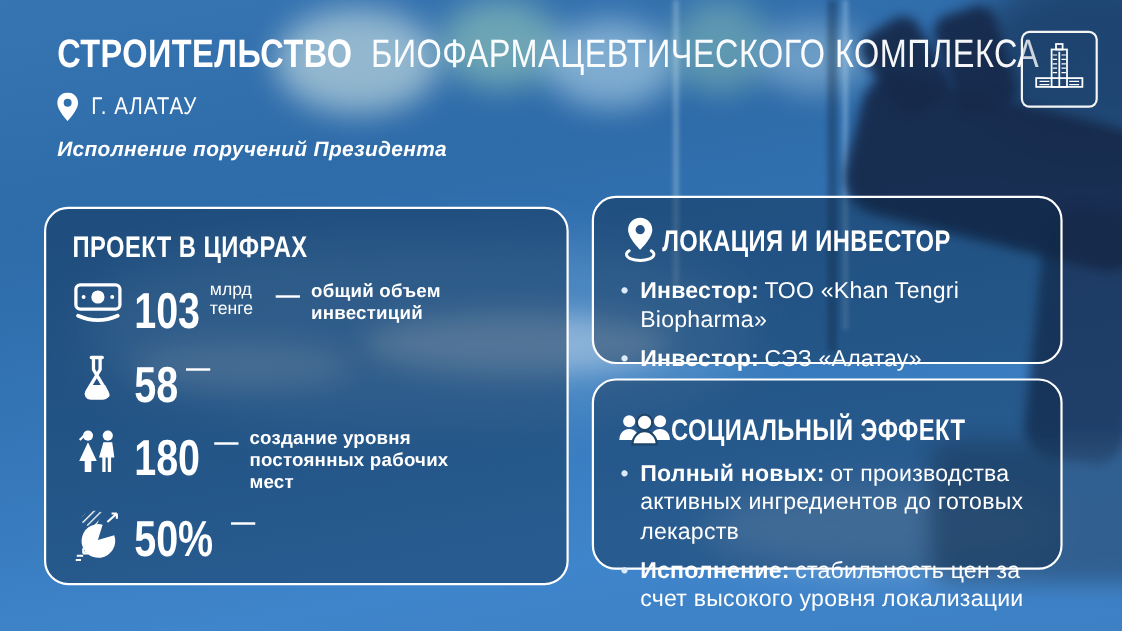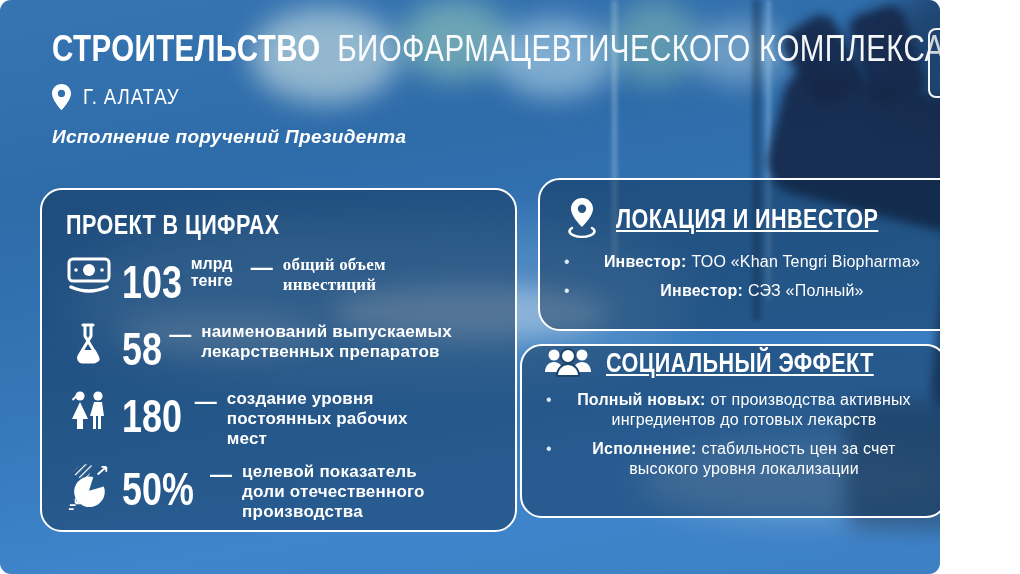--- a/index.html
+++ b/index.html
@@ -3,22 +3,22 @@
 <meta charset="utf-8">
 <style>
   * { margin:0; padding:0; box-sizing:border-box; }
   html,body { width:1020px; height:574px; }
   body {
     font-family:"Liberation Sans", sans-serif;
     color:#fff;
     overflow:hidden;
     position:relative;
   }
-  .stage { position:absolute; inset:0; width:940px; height:574px; overflow:hidden;
-    background:linear-gradient(170deg,#3674b2 0%,#2e6ba9 28%,#3577b8 55%,#3f85cb 80%,#3d80c4 100%);border-radius:11px; }
+  .stage { position:absolute; inset:0; width:1020px; height:574px; overflow:hidden;
+    background:linear-gradient(170deg,#3674b2 0%,#2e6ba9 28%,#3577b8 55%,#3f85cb 80%,#3d80c4 100%); }
 
   
   .bg { position:absolute; inset:0; overflow:hidden; }
   .blob { position:absolute; border-radius:50%; filter:blur(14px); }
   .b-win1 { left:250px; top:8px;  width:150px; height:95px; background:rgba(225,243,235,.55); }
   .b-win2 { left:400px; top:0px;  width:110px; height:80px; background:rgba(170,220,190,.5); }
   .b-win3 { left:495px; top:18px; width:120px; height:80px; background:rgba(205,235,245,.5); }
   .b-win4 { left:610px; top:0px;  width:90px;  height:85px; background:rgba(150,205,185,.45); }
   .b-win5 { left:690px; top:20px; width:100px; height:65px; background:rgba(200,230,240,.4); }
   .b-haze { left:80px;  top:220px; width:600px; height:160px; background:rgba(150,195,230,.25); filter:blur(22px); border-radius:40%; }
@@ -48,38 +48,38 @@
   .subtitle { margin-top:16px; font-size:19px; font-style:italic; font-weight:700; letter-spacing:.3px; }
 
   .logo-box { position:absolute; left:928px; top:28px; width:70px; height:70px;
     border:2px solid rgba(255,255,255,.95); border-radius:8px;
     display:flex; align-items:center; justify-content:center; background:rgba(30,60,100,.18); }
 
   
   .card { position:absolute; background:rgba(13,42,74,.45); border:2px solid #fff; border-radius:22px; }
   .card-left { left:40px;  top:188px; width:477px; height:344px; padding:20px 24px 16px; }
   .card-loc  { left:538px; top:178px; width:428px; height:153px; padding:16px 22px; }
-  .card-soc  { left:520px; top:344px; width:428px; height:174px; padding:0 22px; }
+  .card-soc  { left:538px; top:344px; width:428px; height:174px; padding:28px 22px; }
 
   .card-title { font-size:27px; font-weight:700; letter-spacing:.5px; transform:scaleX(.8); transform-origin:0 50%; white-space:nowrap; display:inline-block; }
-  .card-head { display:flex; align-items:center; gap:14px; margin-bottom:10px;text-decoration:underline; }
+  .card-head { display:flex; align-items:center; margin-bottom:10px; }
 
   
   .stats { display:flex; flex-direction:column; gap:13px; margin-top:14px; }
   .stat { display:flex; align-items:flex-start; }
   .stat-icon { width:46px; display:flex; justify-content:center; flex:0 0 46px; }
   .stat-val { font-size:46px; font-weight:700; display:inline-block; transform:scaleX(.78); transform-origin:0 50%; margin-left:10px; margin-right:-14px; white-space:nowrap; }
-  .stat-unit { font-size:16px; line-height:1.08; width:50px; margin-left:6px; font-weight:700; }
+  .stat-unit { font-size:16px; line-height:1.08; width:50px; margin-left:6px; font-weight:400; }
   .stat-dash { font-size:22px; font-weight:700; margin:0 10px; }
   .stat-label { font-size:17px; font-weight:700; line-height:1.18; letter-spacing:.2px; }
-  .w150 { max-width:152px;font-family:Liberation Serif, serif; } .w250 { max-width:252px; } .w220 { max-width:222px; } .w205 { max-width:208px; }
+  .w150 { max-width:152px; } .w250 { max-width:252px; } .w220 { max-width:222px; } .w205 { max-width:208px; }
 
   
   .bullets { display:flex; flex-direction:column; gap:9px; margin-top:4px; }
-  .bullet { position:relative; padding-left:20px; font-size:16px; line-height:1.25; letter-spacing:.2px;text-align:center; }
+  .bullet { position:relative; padding-left:20px; font-size:21px; line-height:1.25; letter-spacing:.2px; }
   .bullet::before { content:"•"; position:absolute; left:2px; top:0; color:#dcebf7; }
   .bullet b { font-weight:700; margin-right:5px; }
 
   svg { display:block; }
 </style>
 </head>
 <body>
 
 <div class="stage">
 
@@ -169,21 +169,20 @@
 
       <div class="stat">
         <span class="stat-icon">
           <svg width="36" height="42" viewBox="0 0 36 42">
             <path d="M13 3h10 M15 4v10 L27 34a4 4 0 0 1-3.6 6H12.6A4 4 0 0 1 9 34L21 14V4" fill="none" stroke="#fff" stroke-width="3" stroke-linecap="round" transform="translate(-1 0) scale(1 1) translate(2 0) matrix(1 0 0 1 -2 0)"></path>
             <path d="M11.5 28 h13 l4 8a3 3 0 0 1-2.8 4H10.3a3 3 0 0 1-2.8-4z" fill="#fff"></path>
           </svg>
         </span>
         <span class="stat-val">58</span>
         <span class="stat-dash">—</span>
-        <span class="stat-label w250">наименований выпускаемых лекарственных препаратов</span>
       </div>
 
       <div class="stat">
         <span class="stat-icon">
           <svg width="42" height="44" viewBox="0 0 42 44">
             <circle cx="12" cy="7" r="4.6" fill="#fff"></circle>
             <path d="M12 13 L4 30 h5 v10 h6 v-10 h5 Z" fill="#fff"></path>
             <path d="M4.5 11 l4-4" stroke="#fff" stroke-width="2"></path>
             <circle cx="30" cy="7" r="4.6" fill="#fff"></circle>
             <path d="M26 13 h8 l2 14 h-3 v13 h-3 v-13 h-2 v13 h-3 v-13 h-3 Z" fill="#fff"></path>
@@ -204,42 +203,41 @@
               </pattern>
             </defs>
             <path d="M24 29 L39.5 24.5 A16 16 0 1 1 28.5 14.5 Z" fill="#fff"></path>
             <path d="M21 20 L28 3 A15 15 0 0 0 7 11 Z" fill="url(#hatch)"></path>
             <path d="M33 12 L42 4 M42 4 l-5 0 M42 4 l0 5" stroke="#fff" stroke-width="2" fill="none"></path>
             <path d="M24 29 L10 42 M10 42 l5 0 M10 42 l0 -5 M4 44 h6 M3 48 h5" stroke="#fff" stroke-width="1.8" fill="none"></path>
           </svg>
         </span>
         <span class="stat-val">50%</span>
         <span class="stat-dash">—</span>
-        <span class="stat-label w205">целевой показатель доли отечественного производства</span>
       </div>
 
     </div>
   </div>
 
   <div class="card card-loc">
     <div class="card-head">
       <span>
         <svg width="40" height="46" viewBox="0 0 40 46">
           <path fill="#fff" fill-rule="evenodd" d="M20 2c-6.1 0-11 4.8-11 10.8C9 20.6 20 31 20 31s11-10.4 11-18.2C31 6.8 26.1 2 20 2zm0 15a4.2 4.2 0 1 1 0-8.4 4.2 4.2 0 0 1 0 8.4z"></path>
           <path d="M10 32a12.5 5.5 0 1 0 20 0" fill="none" stroke="#fff" stroke-width="2.6" stroke-linecap="round"></path>
         </svg>
       </span>
       <span class="card-title">ЛОКАЦИЯ И ИНВЕСТОР</span>
     </div>
     <div class="bullets">
       <div class="bullet">
         <b>Инвестор:</b><span>ТОО «Khan Tengri Biopharma»</span>
       </div>
       <div class="bullet">
-        <b>Инвестор:</b><span>СЭЗ «Полный»</span>
+        <b>Инвестор:</b><span>СЭЗ «Алатау»</span>
       </div>
     </div>
   </div>
 
   <div class="card card-soc">
     <div class="card-head">
       <span>
         <svg width="48" height="34" viewBox="0 0 48 34">
           <circle cx="10" cy="9" r="5.5" fill="#fff"></circle>
           <path d="M1 26c0-6 4-10 9-10s9 4 9 10z" fill="#fff"></path>

